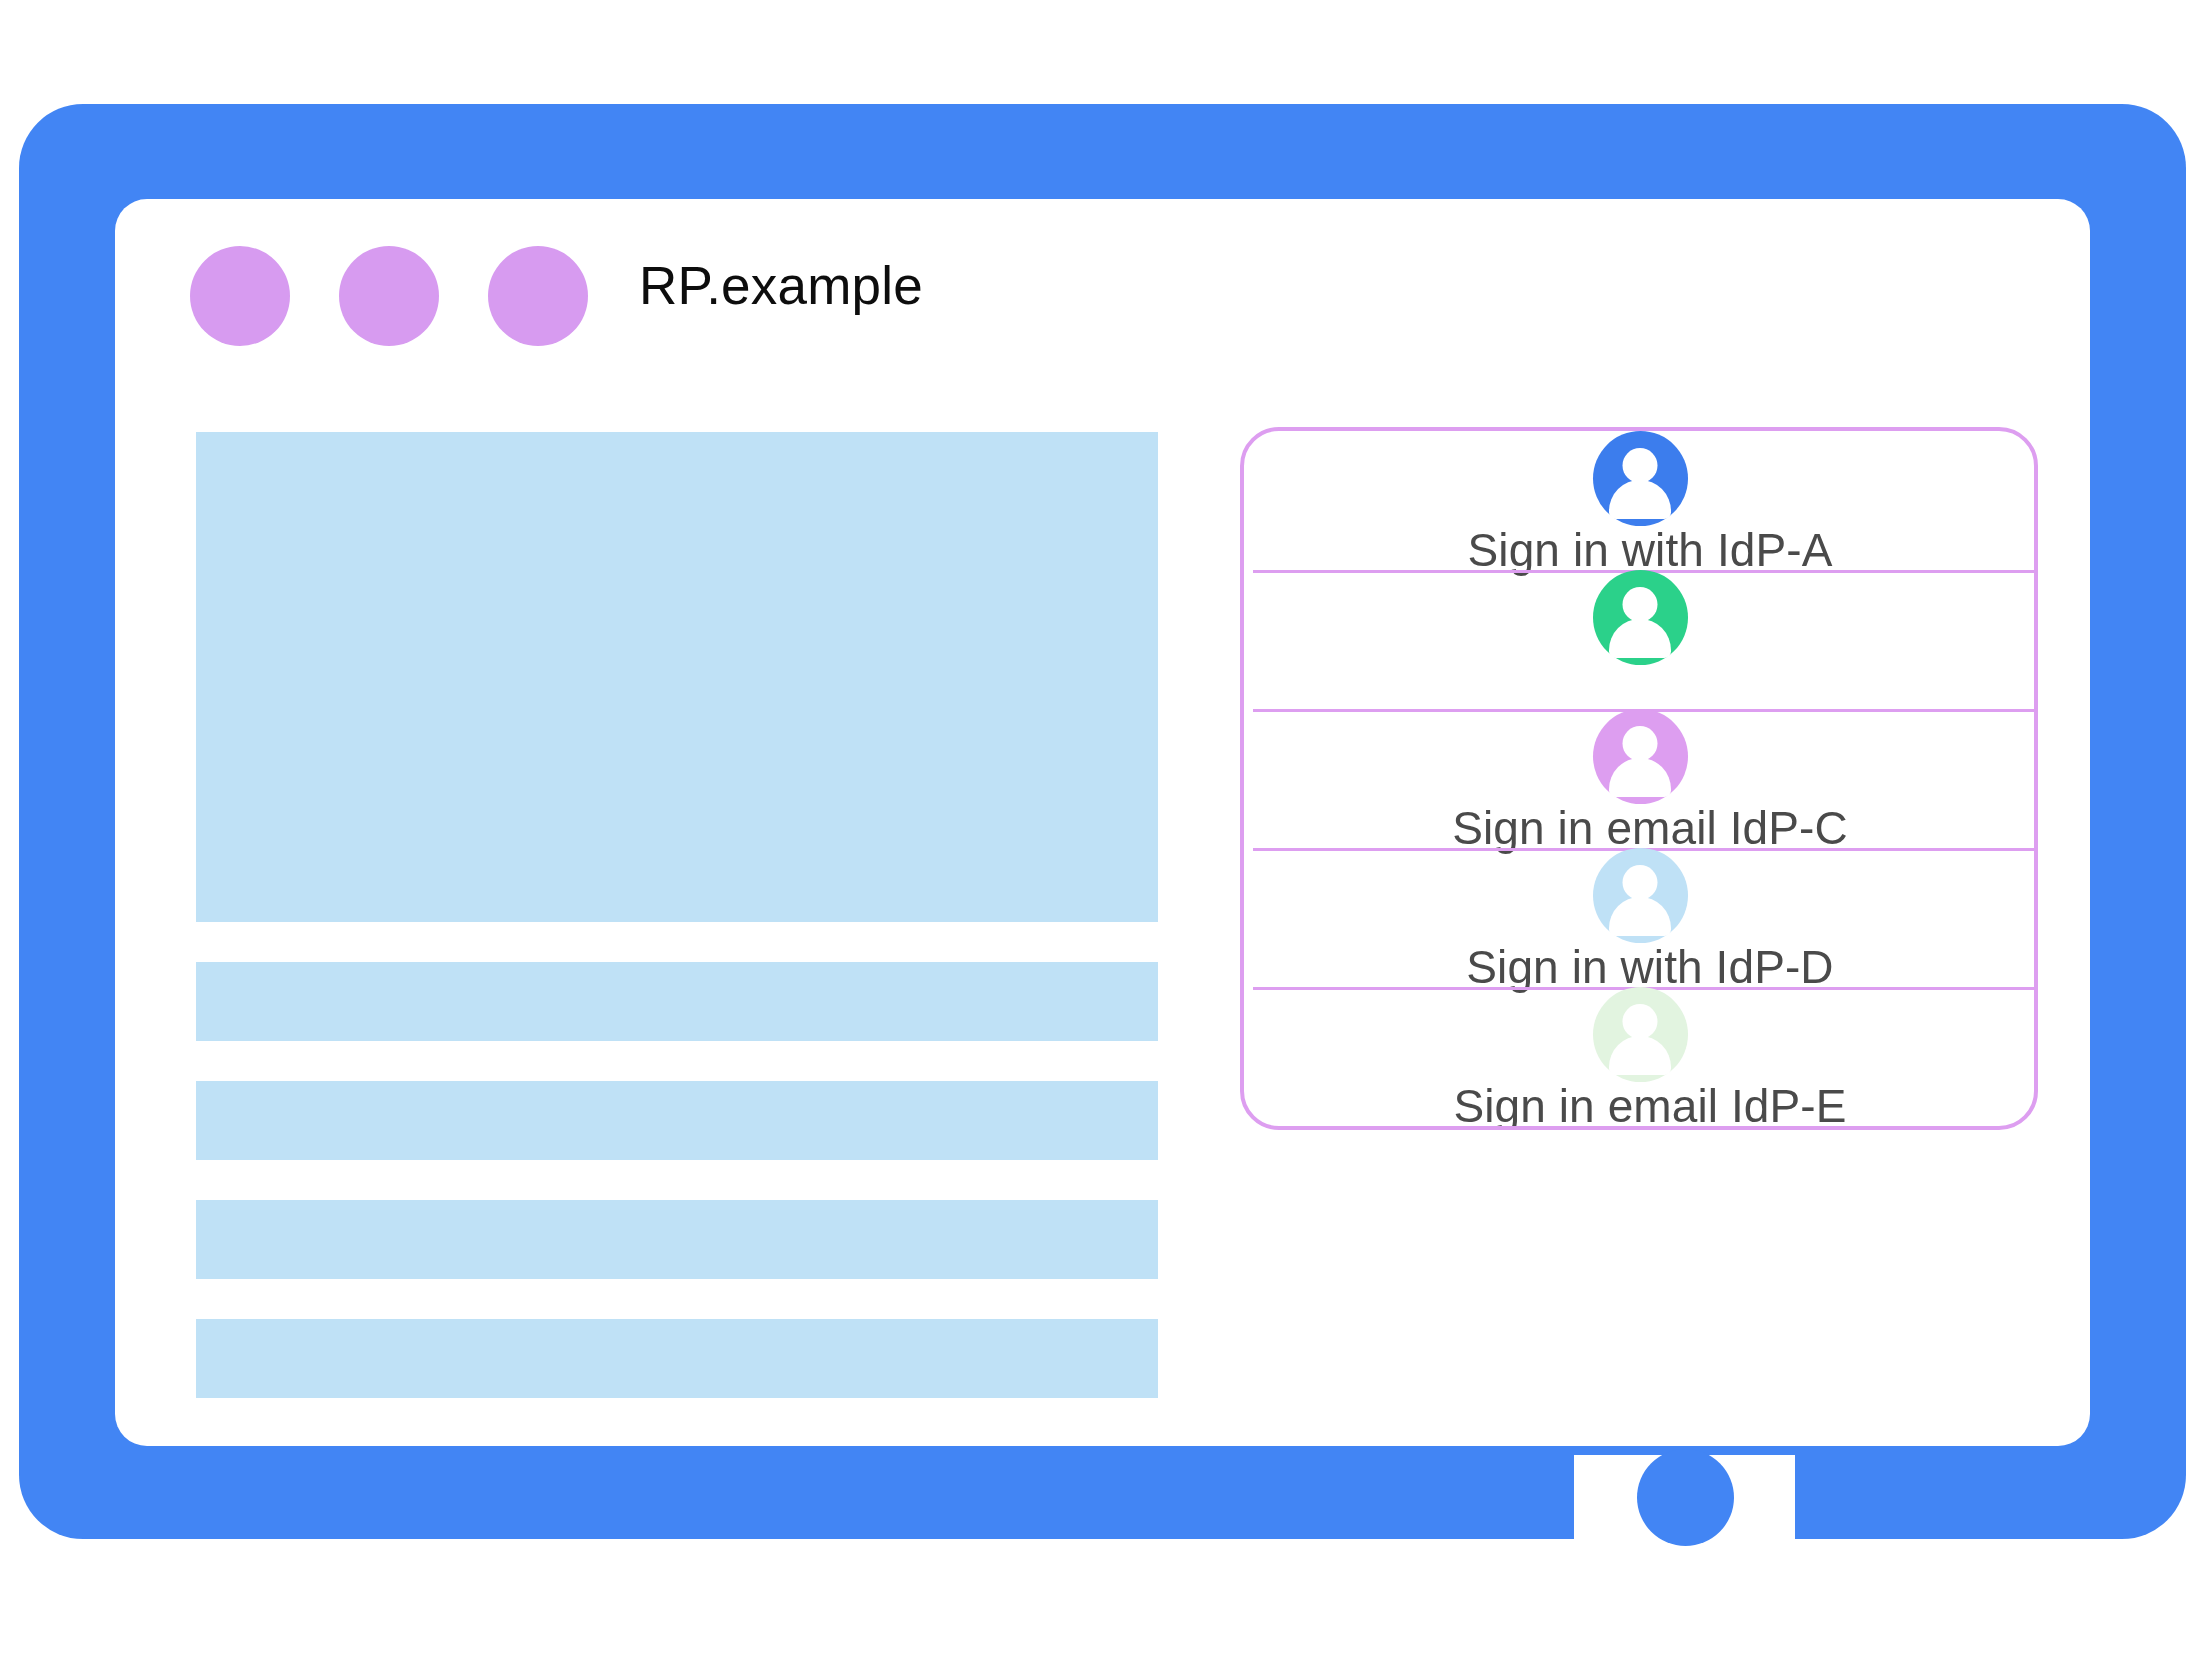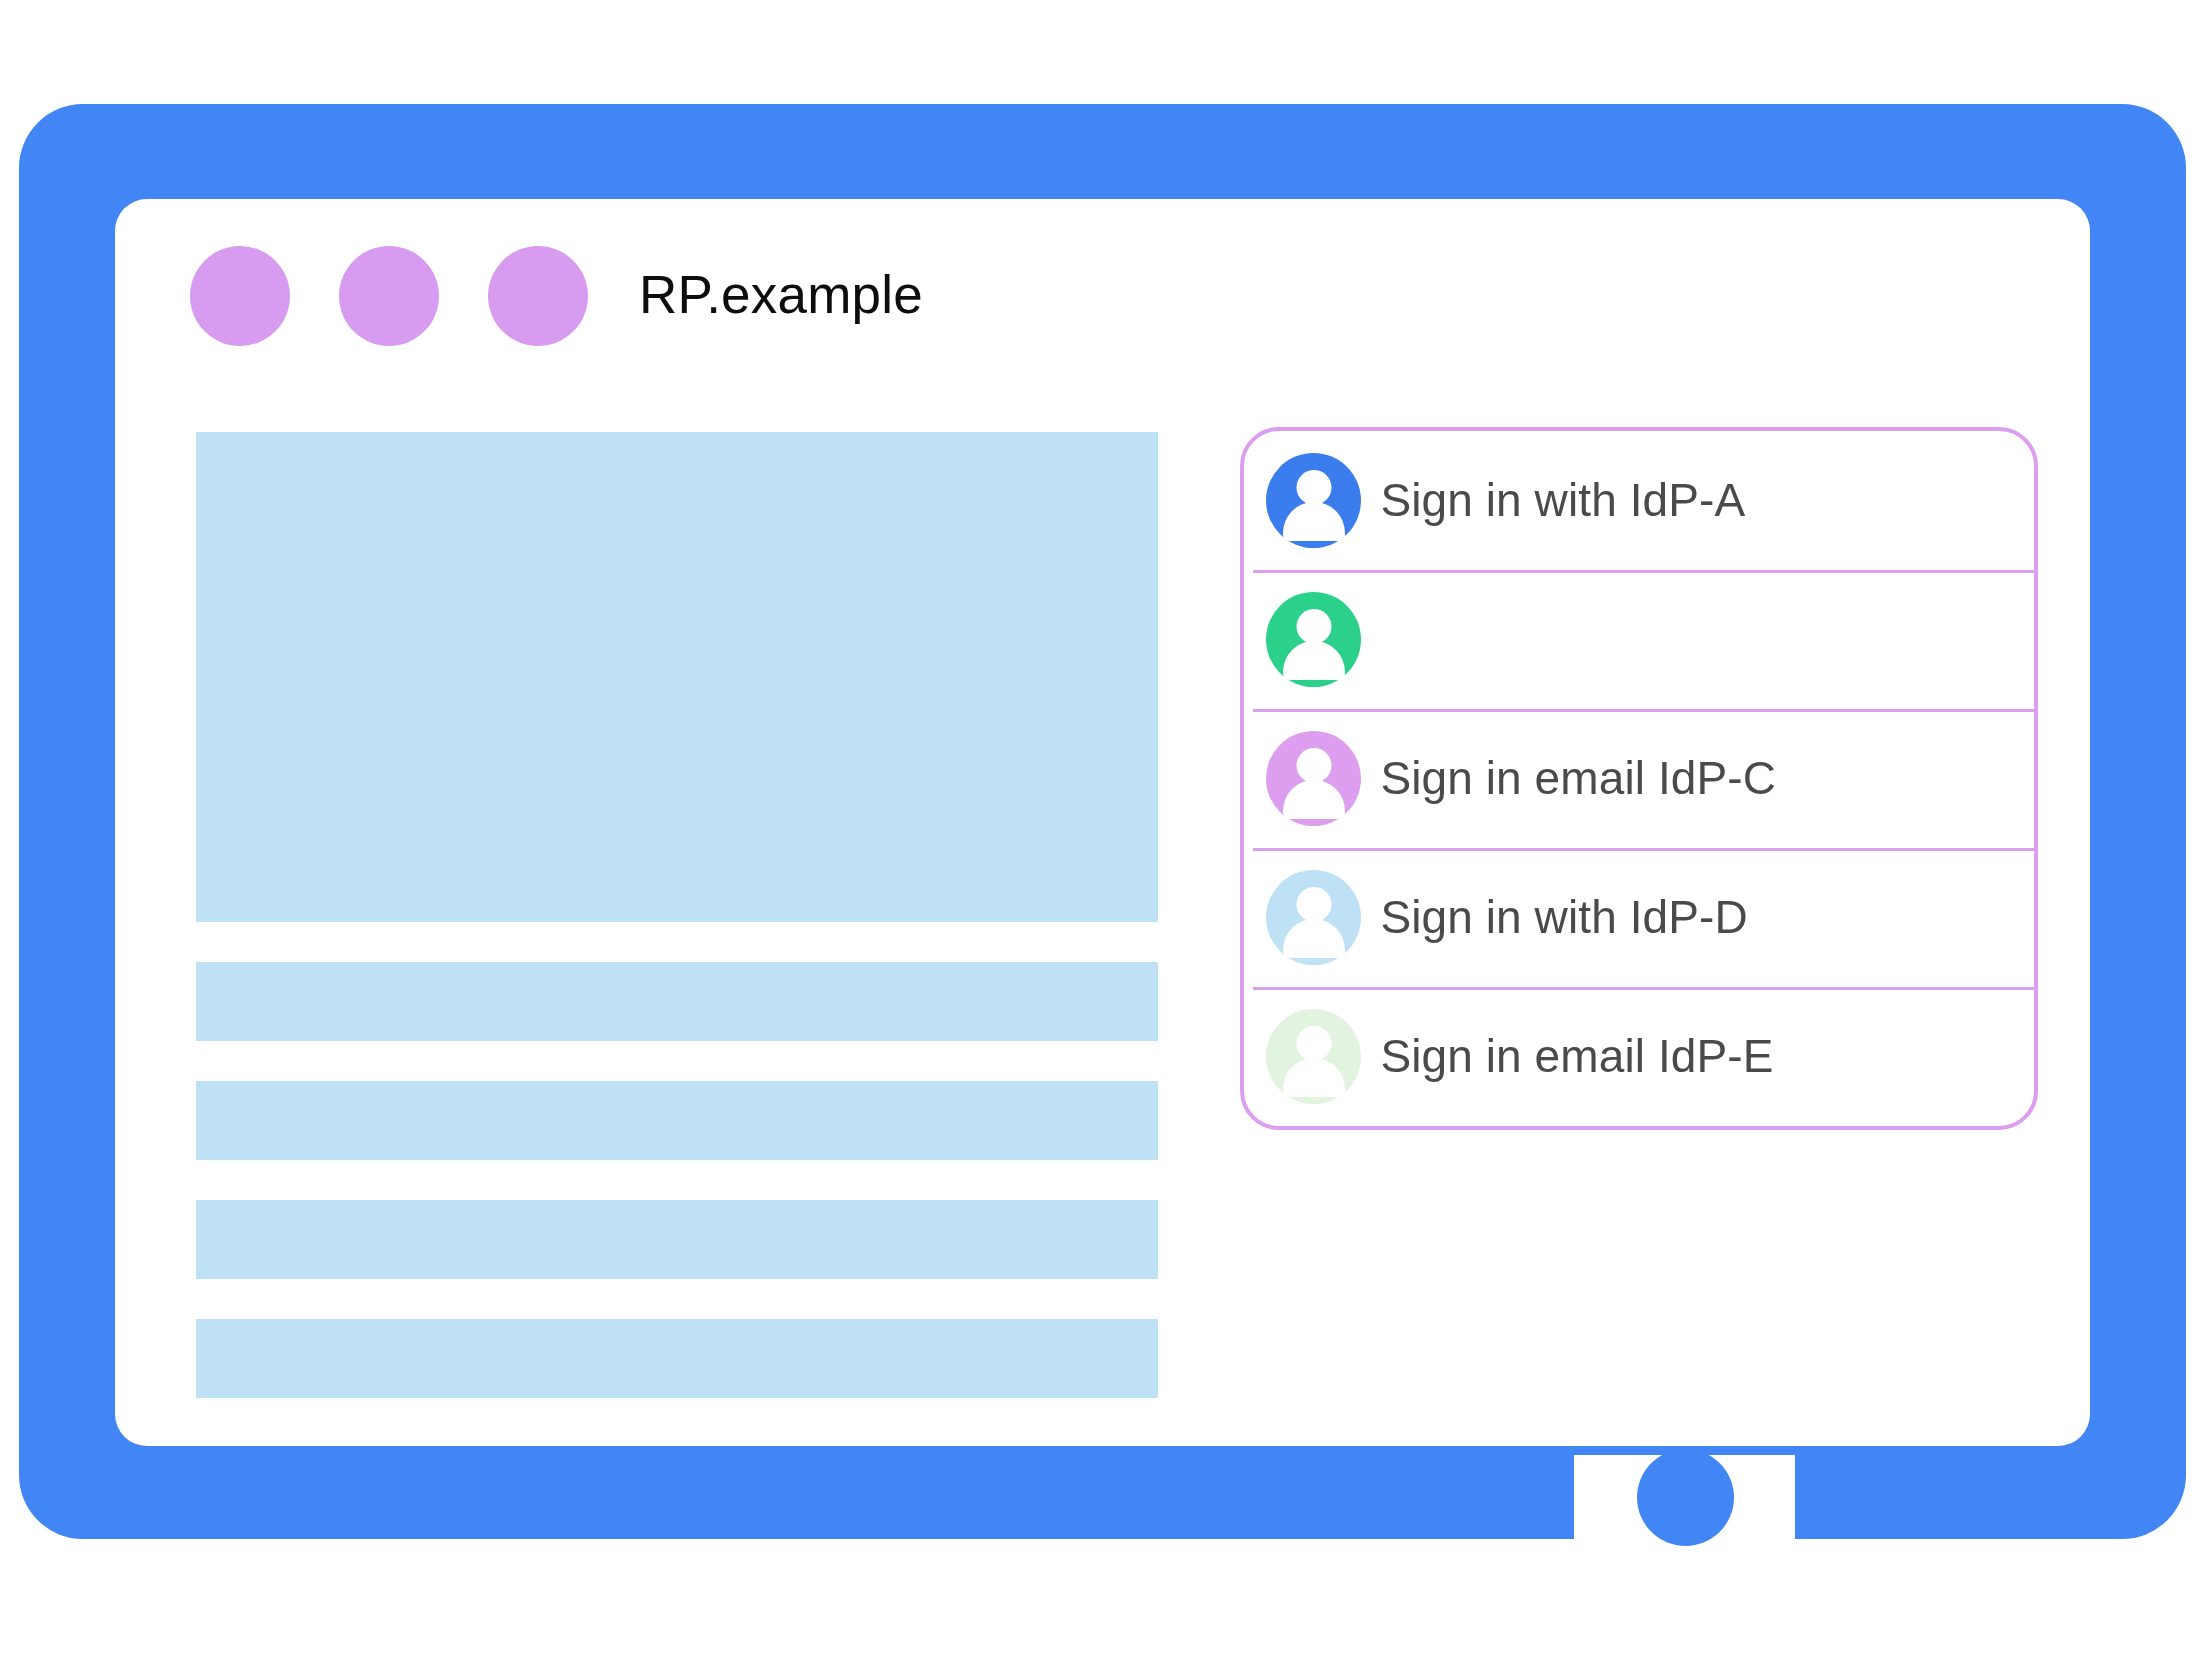--- a/index.html
+++ b/index.html
@@ -81,21 +81,21 @@
   }
   .win-dot {
     width: 100px;
     height: 100px;
     border-radius: 50%;
     background: #d79bf0;
   }
   .site-title {
     position: absolute;
     left: 524px;
-    top: 68px;
+    top: 59px;
     font-size: 53px;
     line-height: 56px;
     color: #0d0d0d;
     font-weight: 400;
     letter-spacing: 0.2px;
     white-space: nowrap;
   }
 
   
   .page-blocks {
@@ -127,20 +127,21 @@
 
   .account-row {
     position: relative;
     display: flex;
     align-items: center;
     height: 139px;
     padding-left: 22px;
     box-sizing: border-box;
     cursor: pointer;
     background: transparent;
+    flex-direction: column;
   }
   .account-row + .account-row::before {
     content: "";
     position: absolute;
     left: 8.8px;
     right: -4.4px;
     top: 0;
     height: 2.6px;
     background: #dd9ef0;
   }

